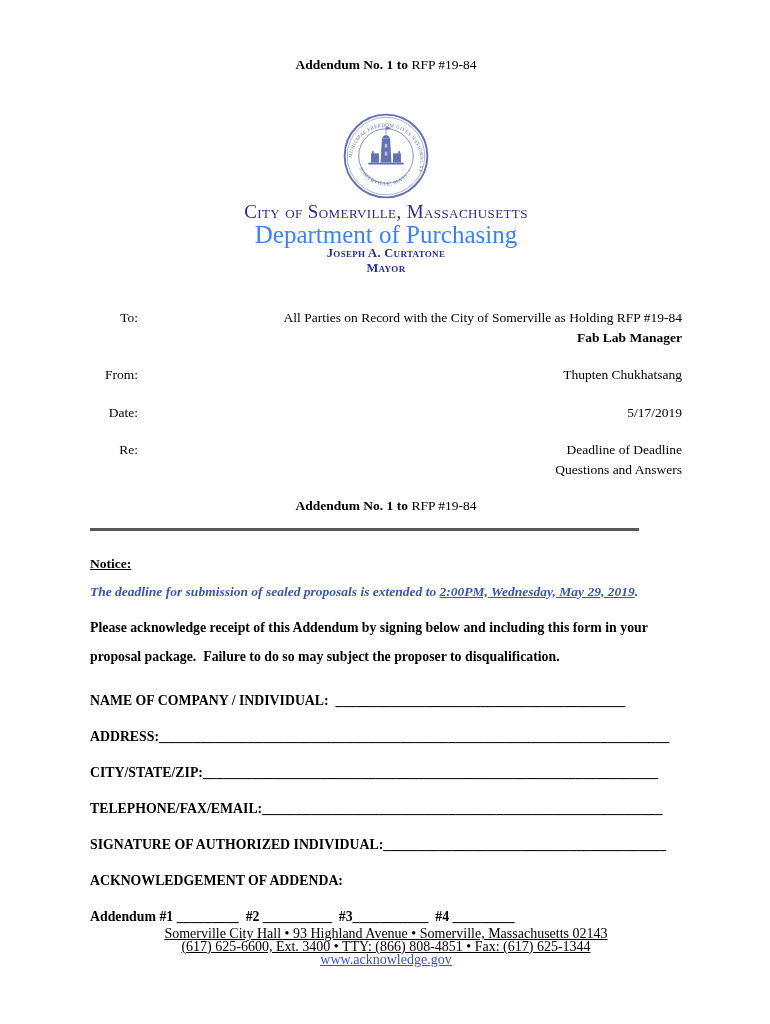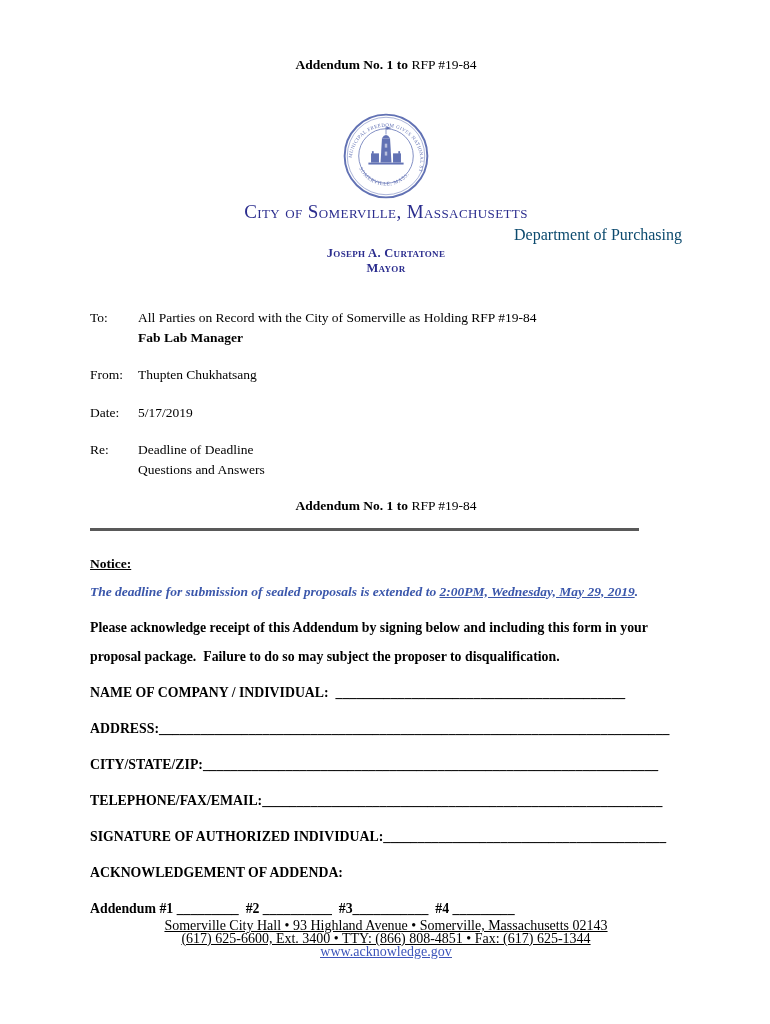--- a/index.html
+++ b/index.html
@@ -40,37 +40,37 @@
   
   .lh-city {
     text-align: center;
     color: #2b2d8e;
     font-variant: small-caps;
     font-size: 19px;
     line-height: 23px;
     letter-spacing: 0.4px;
   }
   .lh-dept {
-    text-align: right;
-    color: #0c4a6e;
-    font-size: 16px;
+    text-align: center;
+    color: #3b82f6;
+    font-size: 25px;
     line-height: 23px;
   }
   .lh-mayor-name, .lh-mayor-title {
     text-align: center;
     color: #2b2d8e;
     font-variant: small-caps;
     font-weight: bold;
     font-size: 12.5px;
     line-height: 15px;
     letter-spacing: 0.3px;
   }
 
   
-  .memo { margin-top: 32px; font-size: 13.5px; }
+  .memo { margin-top: 32px; font-size: 13.5px; text-align: right; }
   .memo-row { display: flex; line-height: 19.5px; margin-bottom: 18px; }
   .memo-label { width: 48px; flex: none; }
   .memo-value { flex: 1; }
 
   
   .subject-title {
     margin-top: 7px;
     text-align: center;
     font-size: 13.5px;
     line-height: 18px;
@@ -104,21 +104,21 @@
   .ack-para {
     margin-top: 13px;
     width: 592px;
     font-size: 13.8px;
     font-weight: bold;
     line-height: 29.7px;
     white-space: pre-wrap;
   }
 
   
-  .form { margin-top: 12px; }
+  .form { margin-top: 20px; }
   .form-row {
     font-size: 13.8px;
     font-weight: bold;
     line-height: 17px;
     margin-bottom: 19px;
     white-space: pre;
   }
   .form-row.addenda { margin-bottom: 2px; }
 
   

